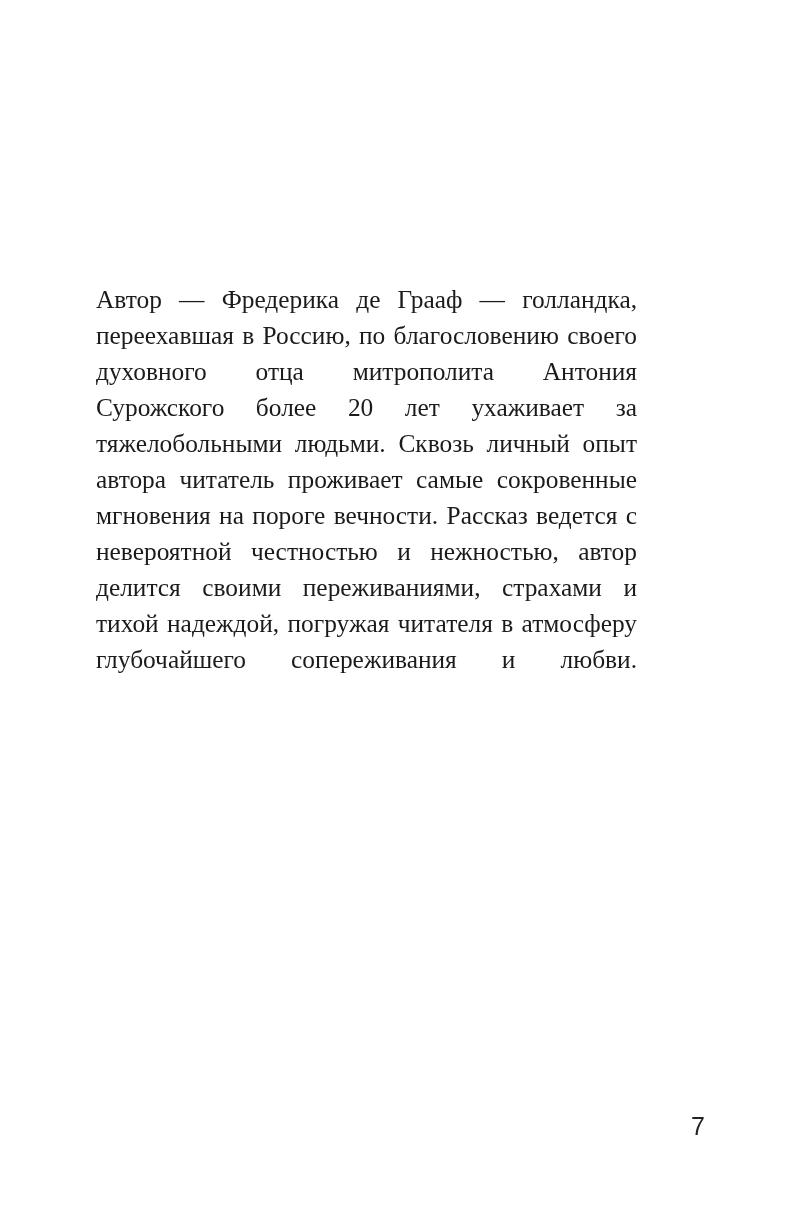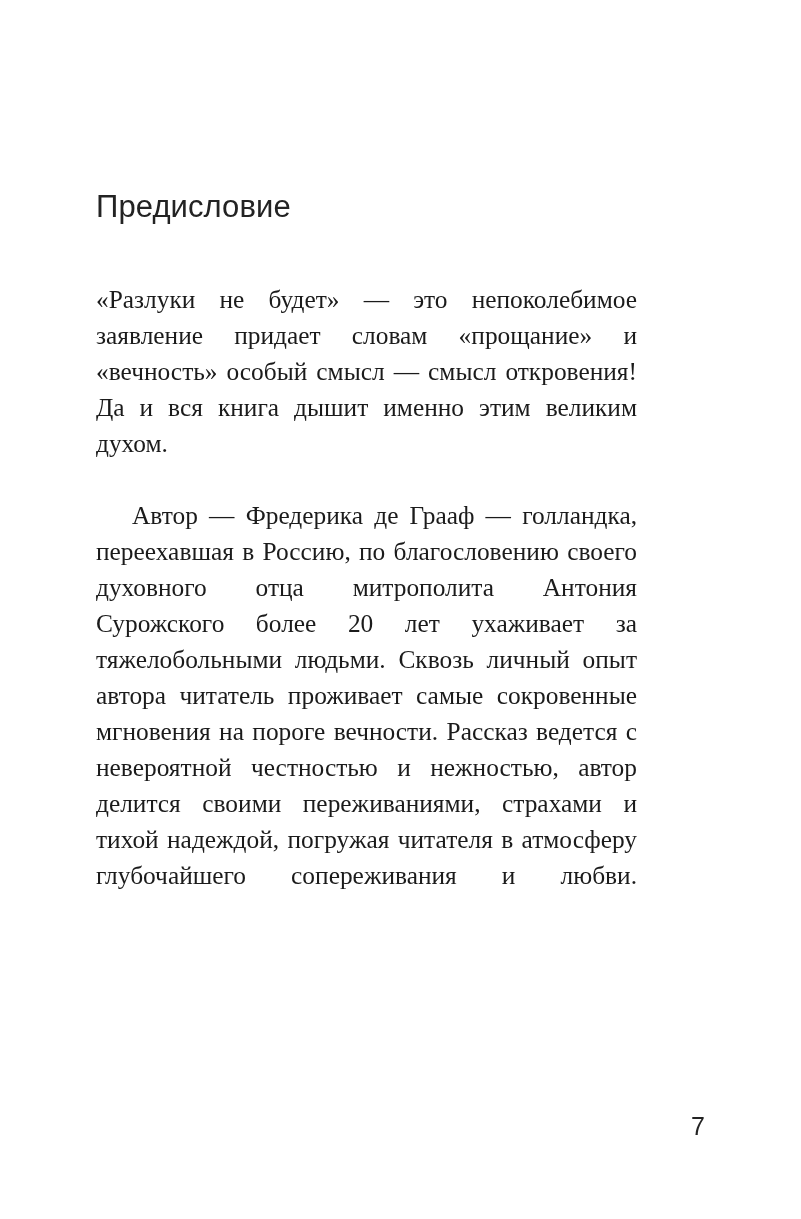--- a/index.html
+++ b/index.html
@@ -71,22 +71,20 @@
     font-family: "Liberation Sans", "DejaVu Sans", sans-serif;
     font-size: 25px;
     color: #232323;
   }
 </style>
 </head>
 <body>
 
 <div id="book-page">
 
-  <h1 id="chapter-heading">Предисловие</h1>
 
   <div id="body-copy">
-    <p class="para">«Разлуки не будет» — это непоколебимое заявление придает словам «прощание» и «вечность» особый смысл — смысл от­кровения! Да и вся книга дышит именно этим великим духом.</p>
     <p class="para">Автор — Фредерика де Грааф — гол­ландка, переехавшая в Россию, по благо­словению своего духовного отца митро­полита Антония Сурожского более 20 лет ухаживает за тяжелобольными людьми. Сквозь личный опыт автора читатель про­живает самые сокровенные мгновения на пороге вечности. Рассказ ведется с неве­роятной честностью и нежностью, автор делится своими переживаниями, страха­ми и тихой надеждой, погружая читате­ля в атмосферу глубочайшего сопережи­вания и любви.</p>
   </div>
 
   <div id="page-number">7</div>
 
 </div>
 
 </body></html>

